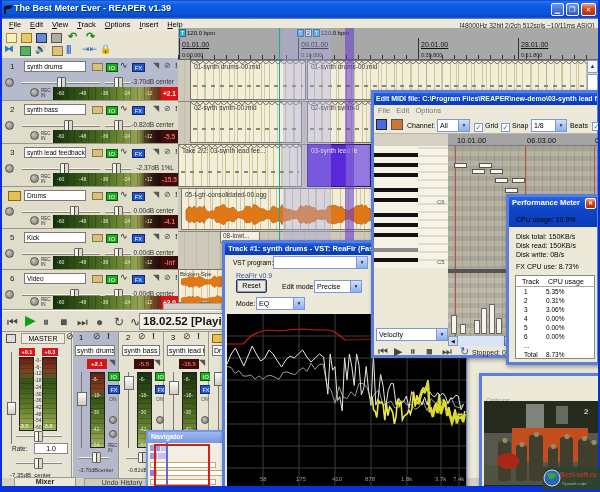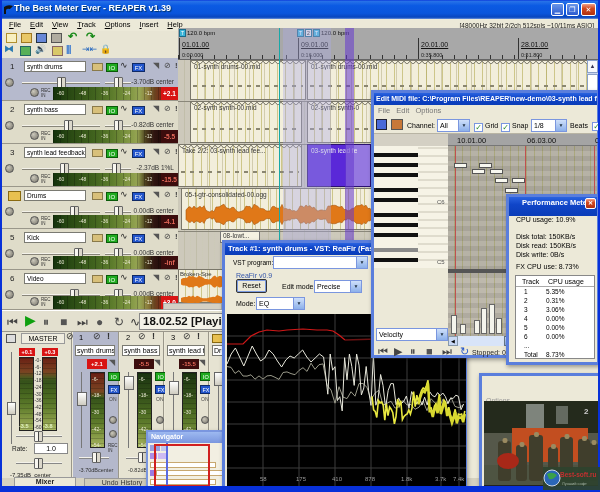--- a/index.html
+++ b/index.html
@@ -620,21 +620,21 @@
     <span class="tbtn" style="left:4px;top:-2px;color:#444">⏮</span>
     <span class="tbtn" style="left:20px;top:-2px;color:#444">▶</span>
     <span class="tbtn" style="left:36px;top:-2px;color:#444">⏸</span>
     <span class="tbtn" style="left:52px;top:-2px;color:#555">■</span>
     <span class="tbtn" style="left:68px;top:-2px;color:#444">⏭</span>
     <span class="tbtn" style="left:86px;top:-2px;color:#2255cc">↻</span>
     <span class="abs" style="left:98px;top:3px;font-size:7px;color:#222">Stopped: 01.01.0</span>
   </div>
 </div>
 <div class="abs win" style="left:506px;top:194px;width:94px;height:171px;border:3px solid #5a7edc;z-index:35">
-  <div class="tbar" style="height:19px;font-size:7.5px;line-height:12px;padding-left:13px;white-space:nowrap;overflow:hidden">Performance Meter<span class="xbtn" style="right:1px;top:1px">✕</span></div>
+  <div class="tbar" style="height:30px;font-size:7.5px;line-height:12px;padding-left:3px;white-space:nowrap;overflow:hidden">Performance Meter<span class="xbtn" style="right:1px;top:1px">✕</span></div>
   <div class="abs" style="left:7px;top:19px;font-size:7px;white-space:nowrap">CPU usage: 10.9%</div>
   <div class="abs" style="left:7px;top:35px;font-size:7px;line-height:9px;white-space:nowrap">Disk total: 150KB/s<br>Disk read: 150KB/s<br>Disk write: 0B/s</div>
   <div class="abs" style="left:7px;top:66px;font-size:7px;white-space:nowrap">FX CPU use: 8.73%</div>
   <div class="abs" style="left:6px;top:78px;width:80px;height:84px;background:#fff;border:1px solid #888;overflow:hidden">
     <div style="font-size:7px;height:11px;line-height:11px;border-bottom:1px solid #aaa;white-space:nowrap"><span style="display:inline-block;width:32px;padding-left:6px">Track</span><span>CPU usage</span></div>
     <div style="font-size:6.5px;height:9px;line-height:9px"><span style="display:inline-block;width:30px;padding-left:8px">1</span><span>5.35%</span></div>
         <div style="font-size:6.5px;height:9px;line-height:9px"><span style="display:inline-block;width:30px;padding-left:8px">2</span><span>0.31%</span></div>
         <div style="font-size:6.5px;height:9px;line-height:9px"><span style="display:inline-block;width:30px;padding-left:8px">3</span><span>3.06%</span></div>
         <div style="font-size:6.5px;height:9px;line-height:9px"><span style="display:inline-block;width:30px;padding-left:8px">4</span><span>0.00%</span></div>
         <div style="font-size:6.5px;height:9px;line-height:9px"><span style="display:inline-block;width:30px;padding-left:8px">5</span><span>0.00%</span></div>

